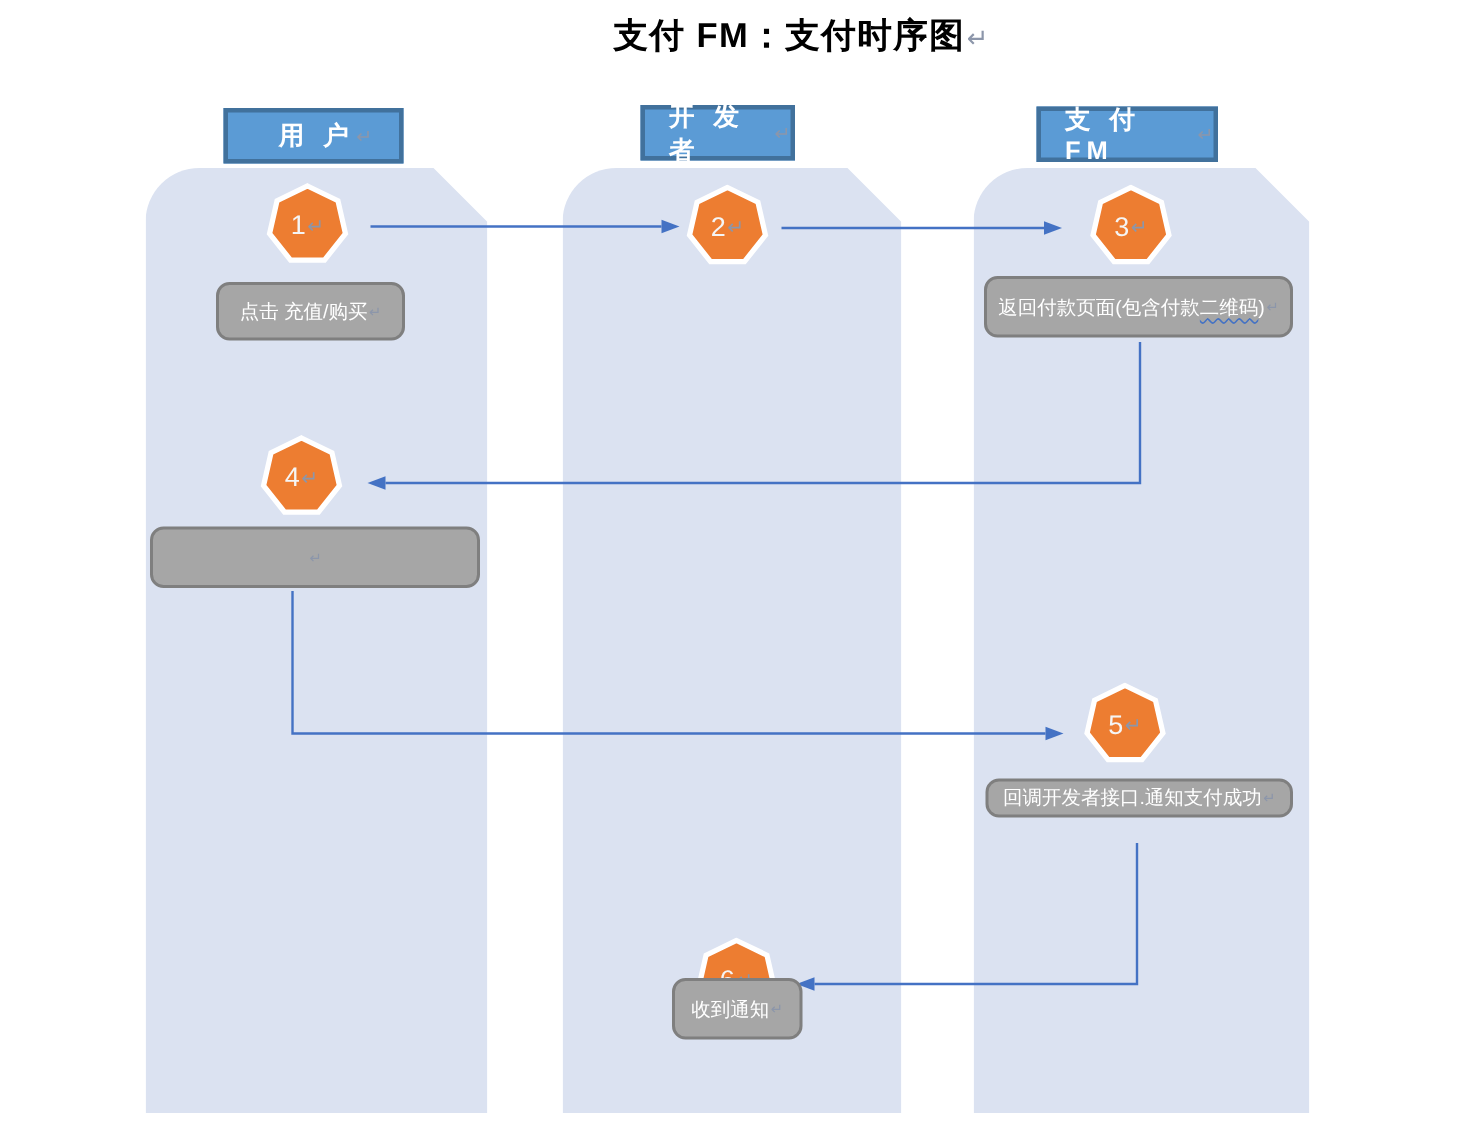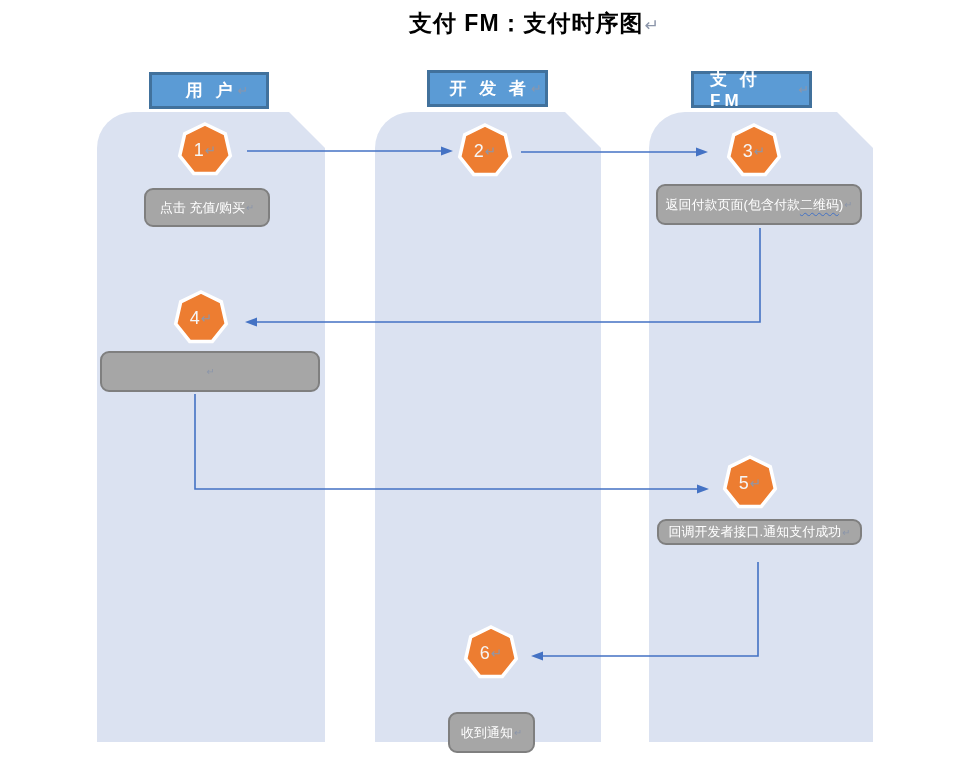--- a/index.html
+++ b/index.html
@@ -38,21 +38,21 @@
   </div>
 
   <div class="lane" style="left:97px;width:228px;"></div>
   <div class="lane" style="left:375px;width:226px;"></div>
   <div class="lane" style="left:649px;width:224px;"></div>
 
   <div class="header" style="left:149px;top:72px;width:120px;">
     <span>用 户</span>
       <span class="mark">↵</span>
   </div>
-  <div class="header" style="left:427px;top:70px;width:121px;">
+  <div class="header" style="left:427px;top:70px;width:103px;">
     <span>开 发 者</span>
       <span class="mark">↵</span>
   </div>
   <div class="header" style="left:691px;top:71px;width:121px;">
     <span>支 付  FM</span>
       <span class="mark">↵</span>
   </div>
 
   <svg id="arrows" width="972" height="760" viewBox="0 0 972 760">
     <g>
@@ -146,18 +146,18 @@
 
   <div class="hept" style="left:463px;top:625px;">
     <svg width="56" height="56" viewBox="0 0 56 56">
       <polygon points="28,2 48.3,11.8 53.3,33.8 39.3,51.4 16.7,51.4 2.7,33.8 7.7,11.8"></polygon>
     </svg>
     <div class="num">
       <span>6</span>
         <span class="mark">↵</span>
     </div>
   </div>
-  <div class="label" style="left:448px;top:712px;width:87px;height:41px;">
+  <div class="label" style="left:448px;top:652px;width:87px;height:41px;">
     <span>收到通知</span>
       <span class="mark">↵</span>
   </div>
 
 </div>
 
 </body></html>

